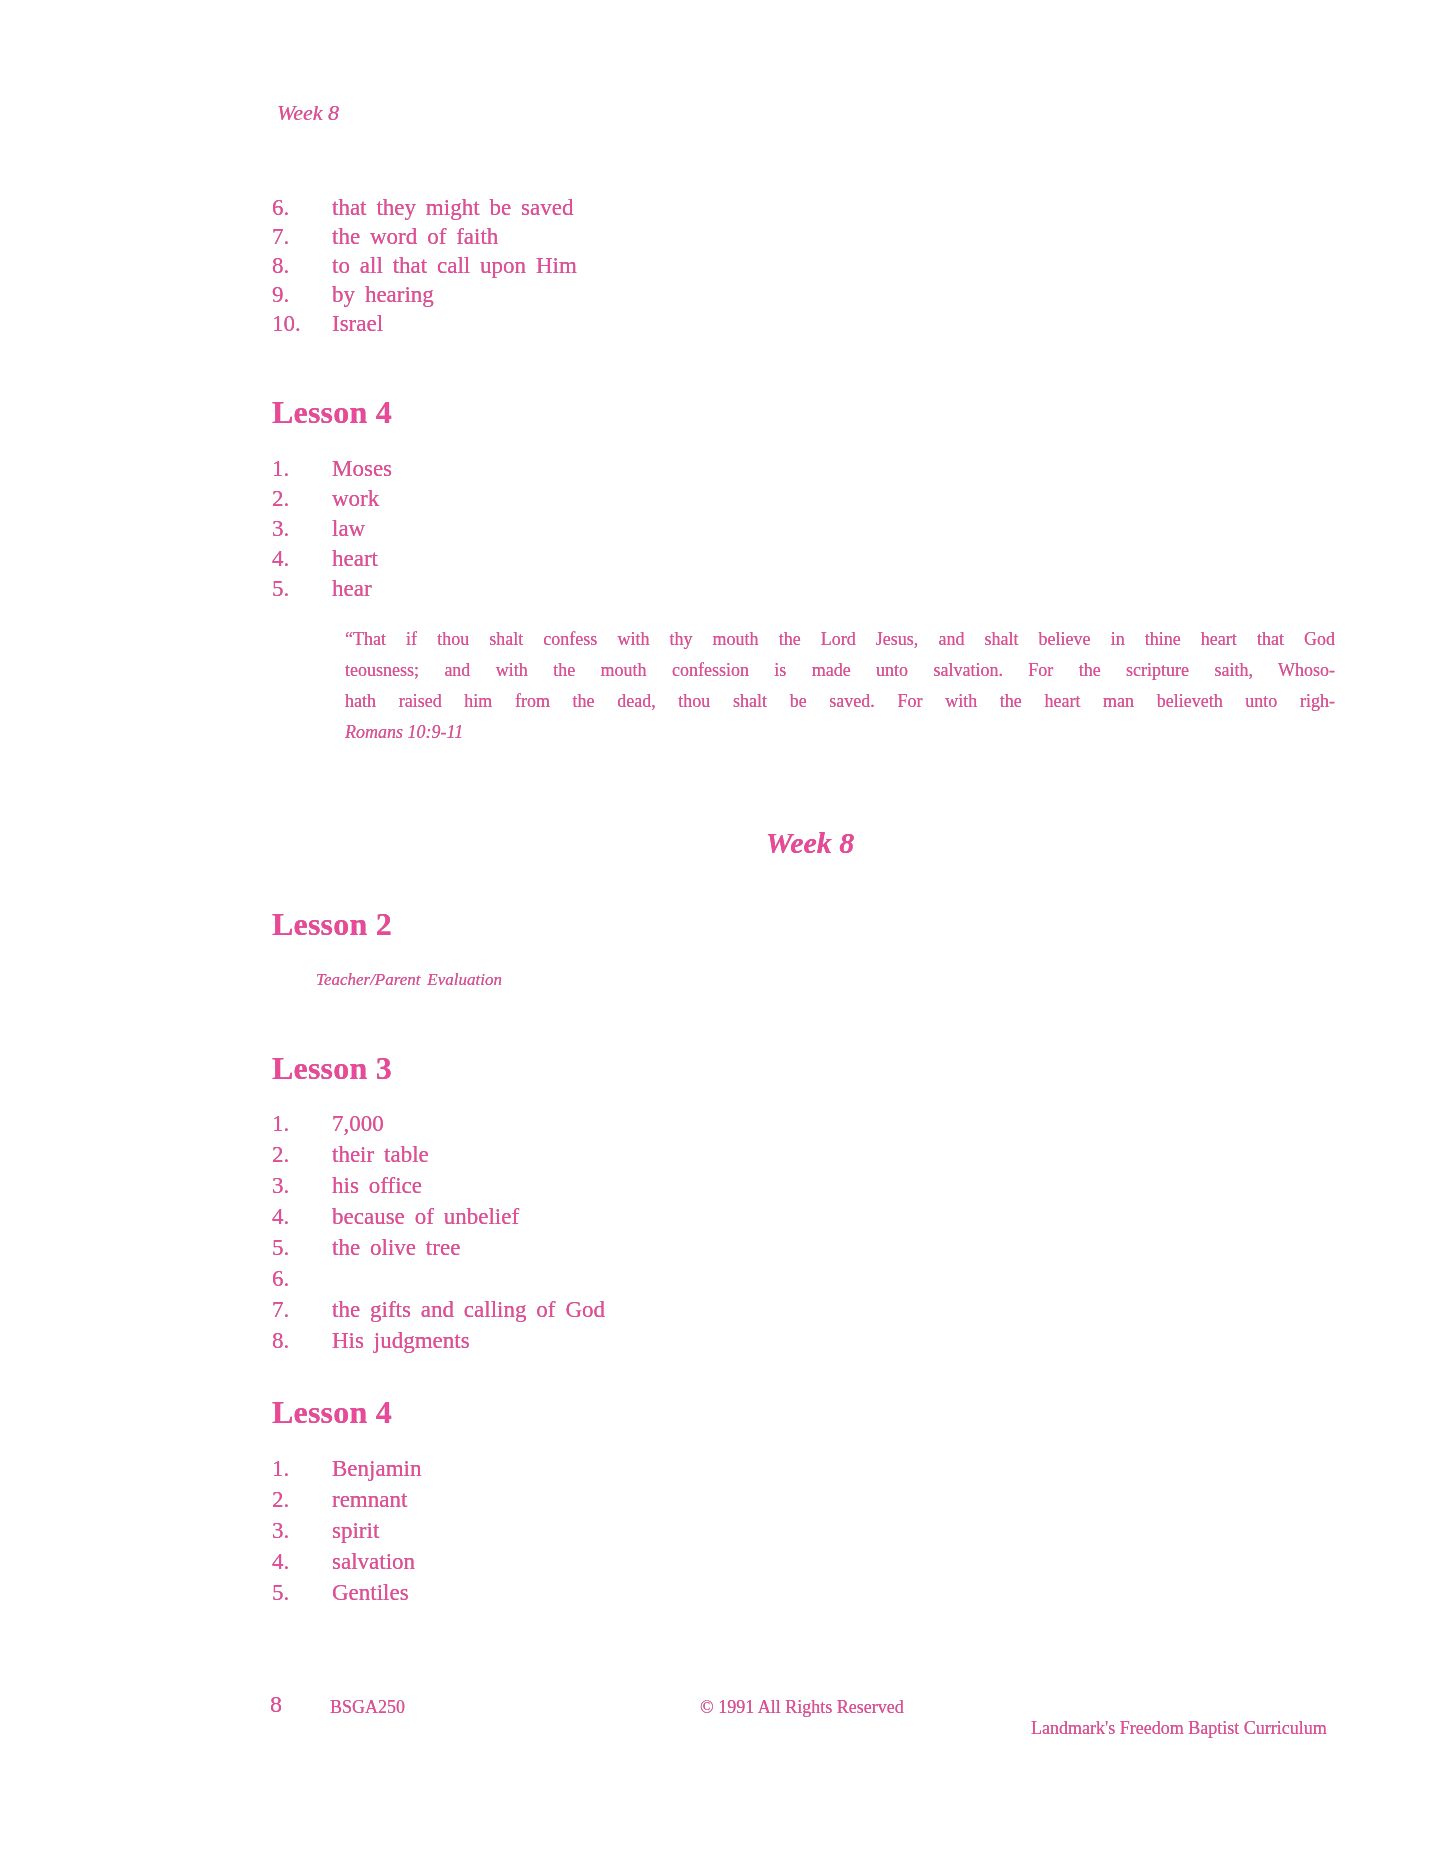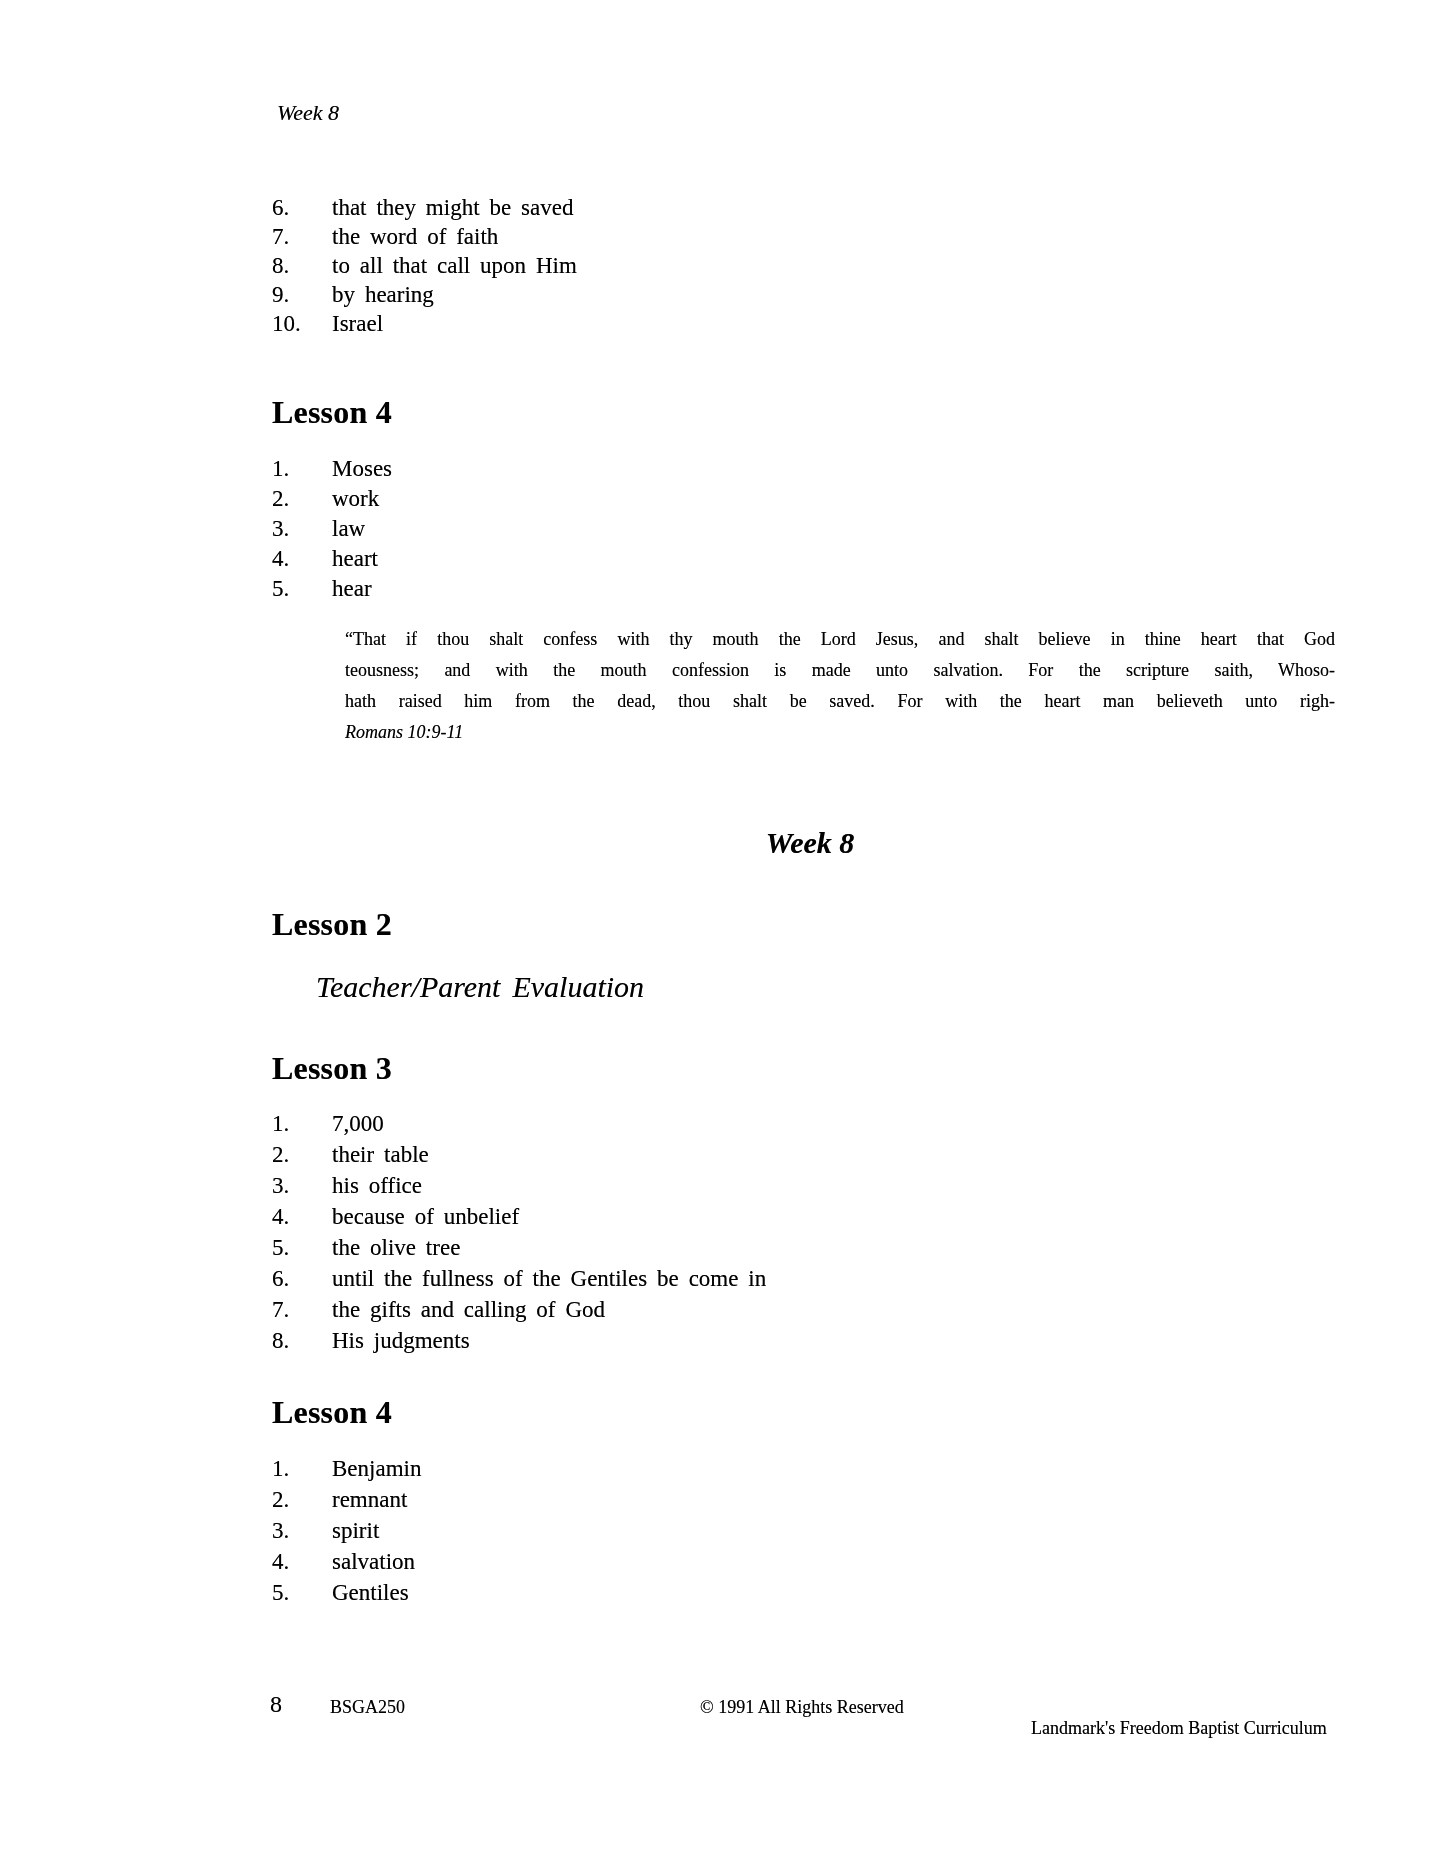--- a/index.html
+++ b/index.html
@@ -1,42 +1,42 @@
 <!DOCTYPE html>
 <html><head>
 <meta charset="utf-8">
 <style>
   html,body{margin:0;padding:0;background:#e8e8e8;}
   .page{
     position:relative;
     width:1445px;height:1870px;
     background:#ffffff;
     font-family:"Liberation Serif","DejaVu Serif",serif;
-    color:#000000;
+    color:#ec4899;
     overflow:hidden;
     margin:0 auto;
     text-shadow:0 0 .4px rgba(20,20,20,.55);
   }
   .abs{position:absolute;}
   .hdr-italic{font-style:italic;font-size:22px;}
   .lesson-heading{font-weight:bold;font-size:32px;letter-spacing:.2px;}
   .answer-list{left:272px;}
   .answer-row{display:flex;font-size:23px;}
   .answer-row .num{width:60px;flex:0 0 60px;}
   .answer-row .txt{word-spacing:.18em;}
   .lh29 .answer-row{height:29px;line-height:29px;}
   .lh30 .answer-row{height:30px;line-height:30px;}
   .lh31 .answer-row{height:31px;line-height:31px;}
   .quote{left:345px;width:990px;font-size:18px;}
   .quote-line{height:31px;line-height:31px;text-align:justify;text-align-last:justify;}
   .quote-last{display:flex;justify-content:space-between;height:31px;line-height:31px;}
   .quote-citation{font-style:italic;}
   .week-title{left:345px;width:930px;text-align:center;
     font-weight:bold;font-style:italic;font-size:30px;}
-  .eval-note{font-style:italic;font-size:30px;word-spacing:.15em;}
+  .eval-note{font-style:italic;font-size:17px;word-spacing:.15em;}
   .footer-pageno{font-size:24px;}
   .footer-small{font-size:18px;}
 </style>
 </head>
 <body>
 
 <div class="page">
 
   <div class="abs hdr-italic" style="left:277px;top:100px;">Week 8</div>
 
@@ -120,21 +120,20 @@
     <div class="answer-row">
       <span class="num">4.</span>
       <span class="txt">because of unbelief</span>
     </div>
     <div class="answer-row">
       <span class="num">5.</span>
       <span class="txt">the olive tree</span>
     </div>
     <div class="answer-row">
       <span class="num">6.</span>
-      <span class="txt">until the fullness of the Gentiles be come in</span>
     </div>
     <div class="answer-row">
       <span class="num">7.</span>
       <span class="txt">the gifts and calling of God</span>
     </div>
     <div class="answer-row">
       <span class="num">8.</span>
       <span class="txt">His judgments</span>
     </div>
   </div>

